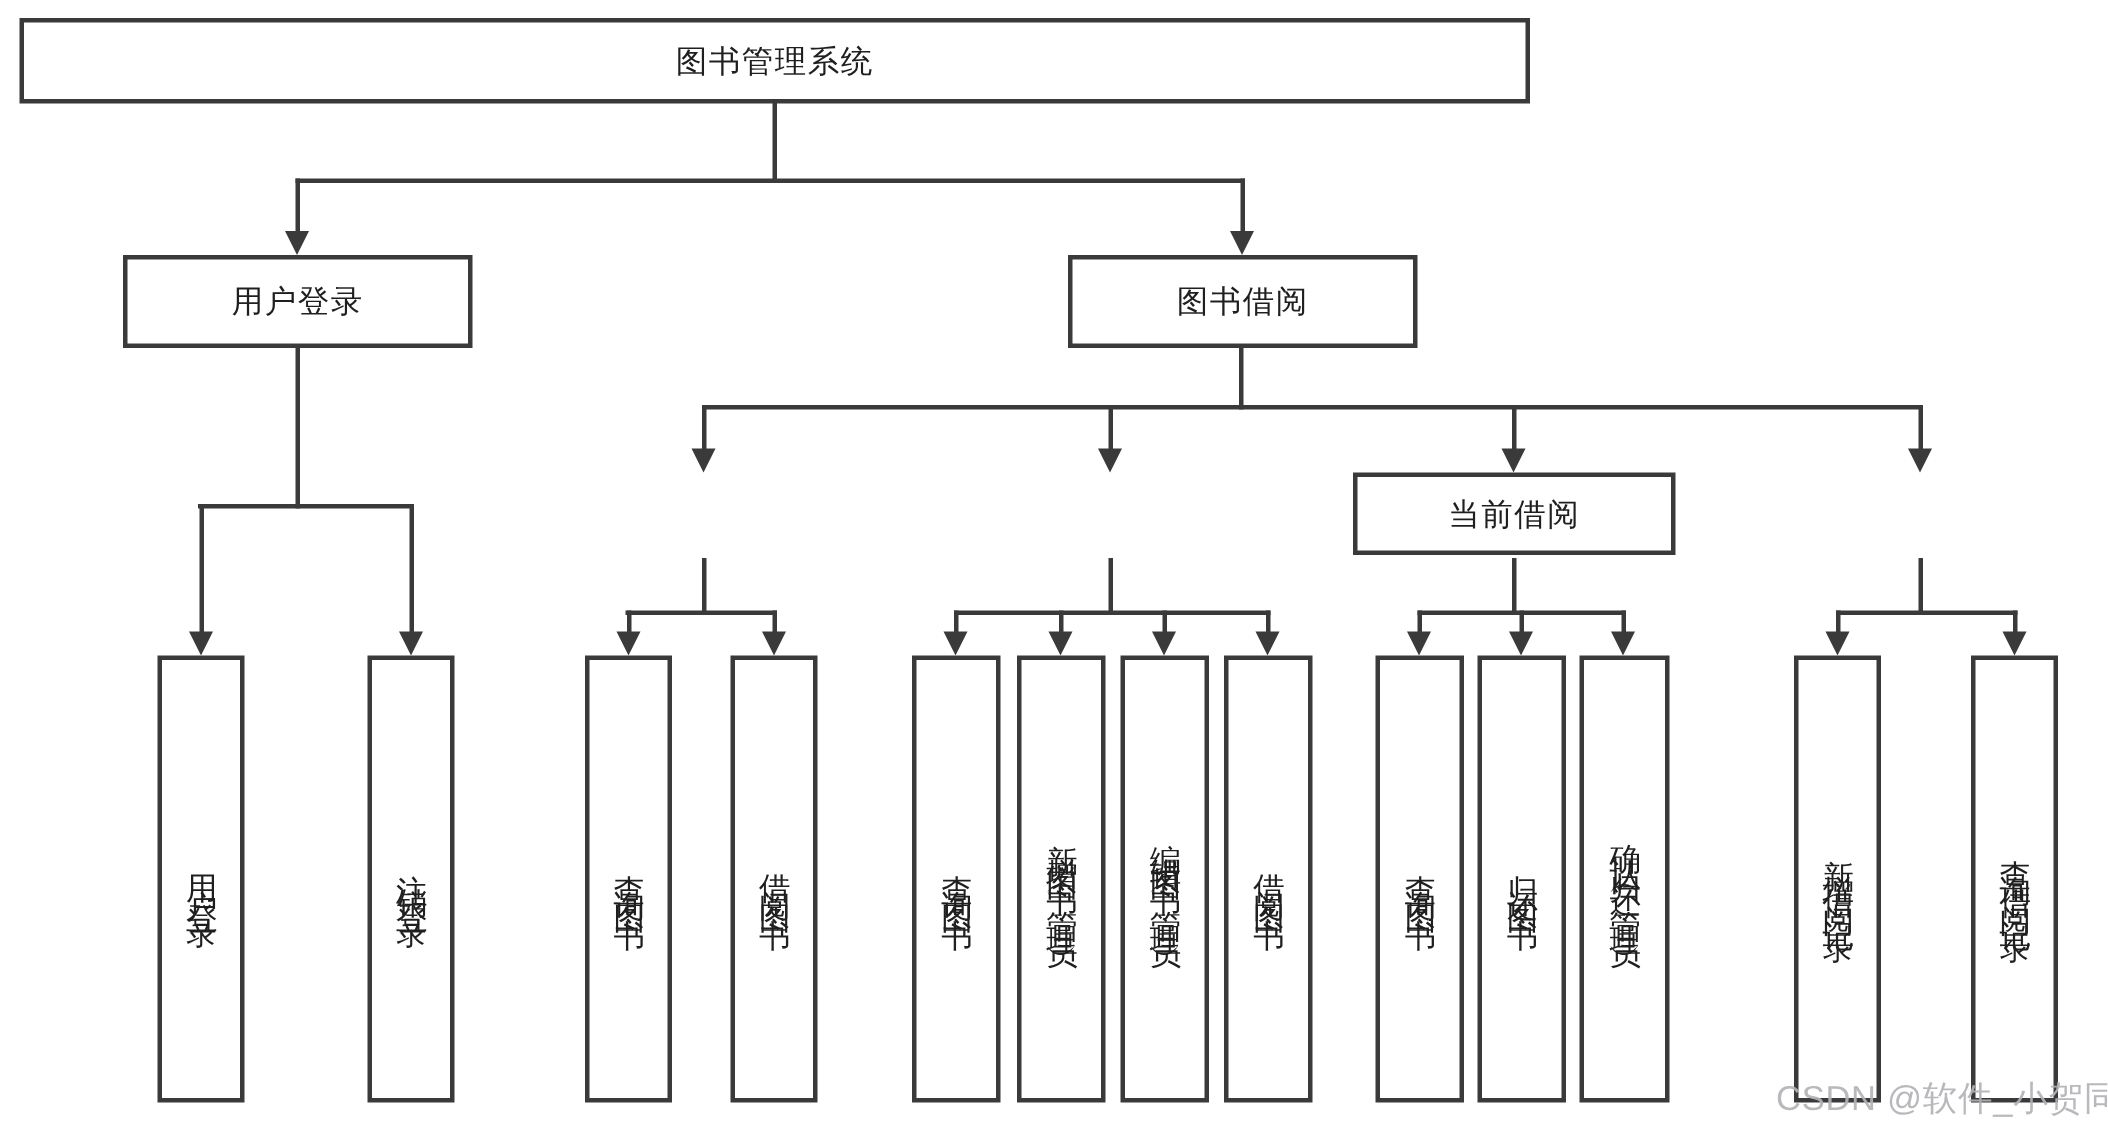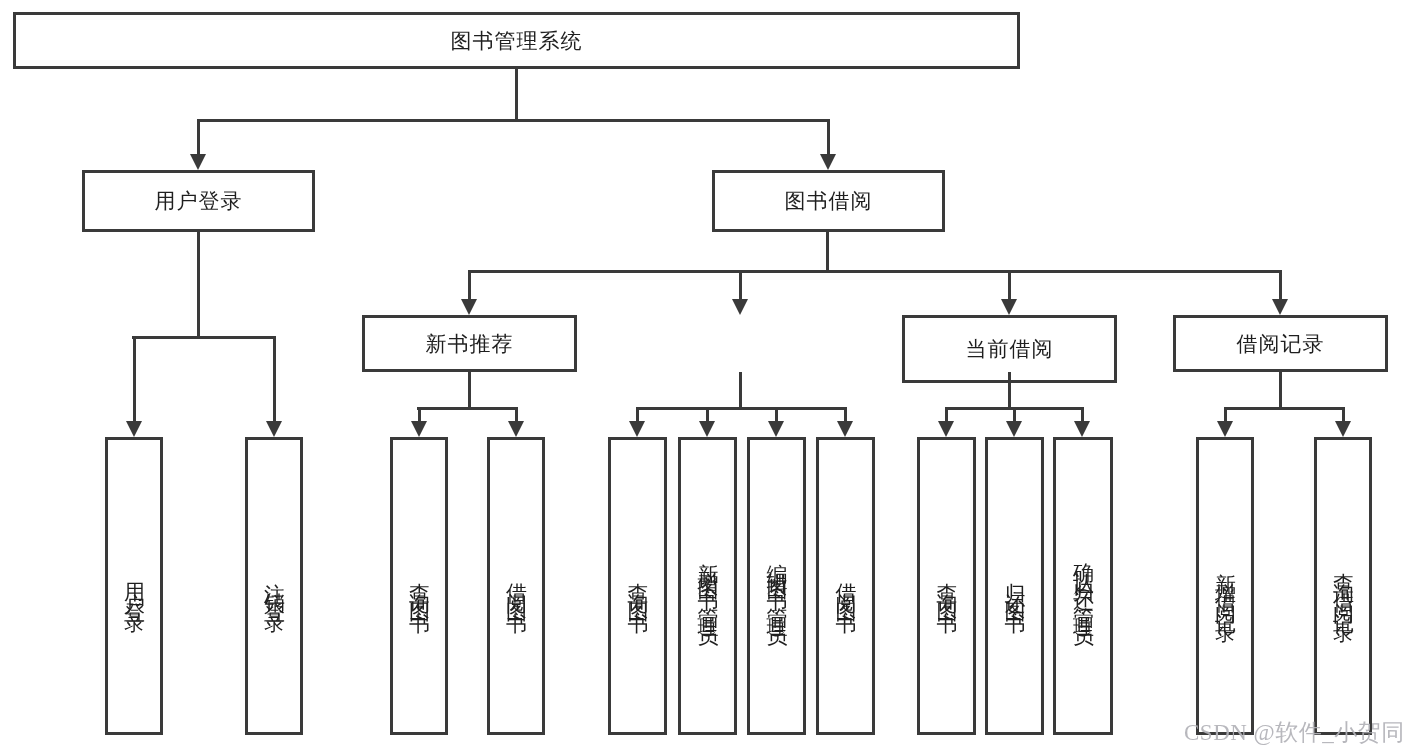--- a/index.html
+++ b/index.html
@@ -1,18 +1,18 @@
 <!DOCTYPE html>
 <html><head>
 <meta charset="utf-8">
 <style>
   html,body{margin:0;padding:0;background:#ffffff;}
   #stage{
     position:relative;width:1405px;height:747px;background:#ffffff;overflow:hidden;
-    font-family:Liberation Serif, serif;color:#1f1f1f;text-align:center;
+    font-family:Liberation Sans, sans-serif;color:#1f1f1f;text-align:center;
   }
   
   .box{
     position:absolute;box-sizing:border-box;border:3px solid #3a3a3a;background:#ffffff;
     display:flex;align-items:center;justify-content:center;
     font-size:21px;letter-spacing:1px;color:#1f1f1f;
   }
   .vbox{
     writing-mode:vertical-rl;text-orientation:mixed;
     letter-spacing:10px;font-size:21px;line-height:1;
@@ -54,23 +54,21 @@
   <div class="ar" style="left:126px;top:336px;height:101px;"></div>
   <div class="ar" style="left:266px;top:336px;height:101px;"></div>
 
   <div class="vl" style="left:826px;top:232px;height:41px;"></div>
   <div class="hl" style="left:468px;top:270px;width:814px;"></div>
   <div class="ar" style="left:461px;top:270px;height:45px;"></div>
   <div class="ar" style="left:732px;top:270px;height:45px;"></div>
   <div class="ar" style="left:1001px;top:270px;height:45px;"></div>
   <div class="ar" style="left:1272px;top:270px;height:45px;"></div>
 
-  <div class="box" style="left:362px;top:315px;width:215px;height:57px;">新书推荐</div>
-  <div class="box" style="left:902px;top:315px;width:215px;height:68px;">当前借阅</div>
-  <div class="box" style="left:1173px;top:315px;width:215px;height:57px;">借阅记录</div>
+  <div class="box" style="left:902px;top:315px;width:215px;height:55px;">当前借阅</div>
 
   <div class="vl" style="left:468px;top:372px;height:38px;"></div>
   <div class="hl" style="left:417px;top:407px;width:101px;"></div>
   <div class="ar" style="left:411px;top:407px;height:30px;"></div>
   <div class="ar" style="left:508px;top:407px;height:30px;"></div>
 
   <div class="vl" style="left:739px;top:372px;height:38px;"></div>
   <div class="hl" style="left:636px;top:407px;width:211px;"></div>
   <div class="ar" style="left:629px;top:407px;height:30px;"></div>
   <div class="ar" style="left:699px;top:407px;height:30px;"></div>

